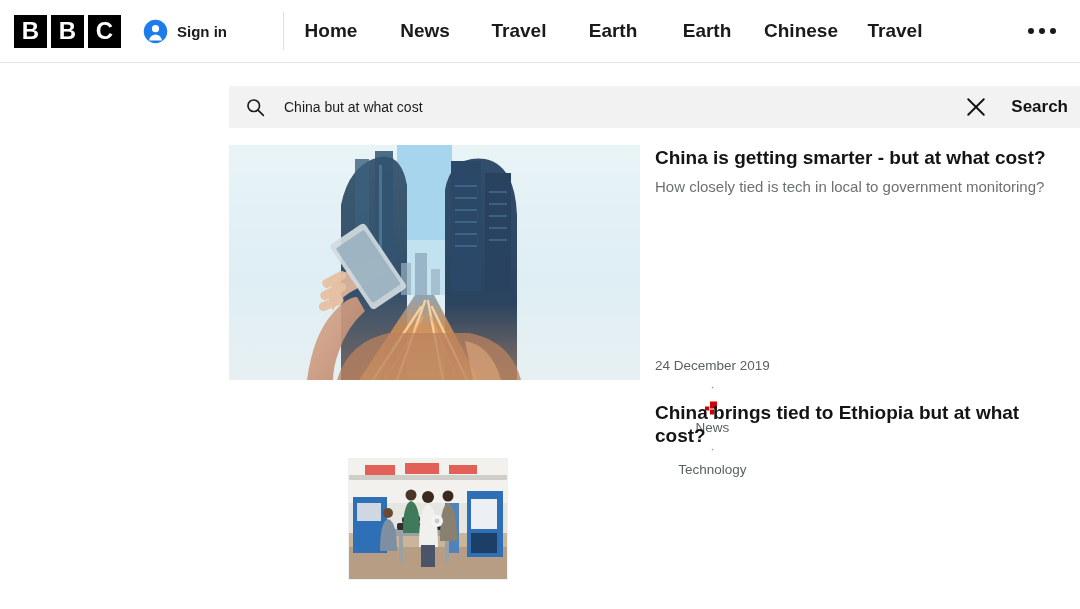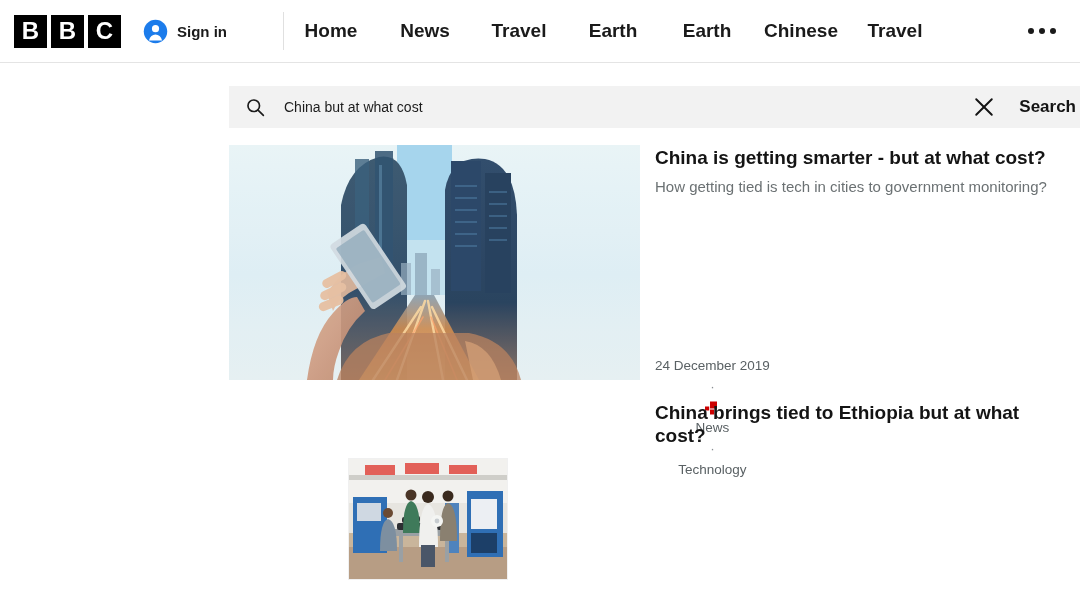--- a/index.html
+++ b/index.html
@@ -138,21 +138,21 @@
   }
   .search-submit {
     background: transparent;
     border: none;
     font-family: "Liberation Sans", sans-serif;
     font-size: 17px;
     font-weight: bold;
     color: #141414;
     cursor: pointer;
     margin-right: 0px;
-    padding-right: 4px;
+    padding-right: 12px;
     white-space: nowrap;
   }
 
   
   .results {
     position: absolute;
     left: 0;
     top: 133px;
     width: 1080px;
   }
@@ -361,21 +361,21 @@
           <rect x="90" y="142" width="28" height="9" rx="4.5" transform="rotate(-26 104 146)"></rect>
           <rect x="89" y="154" width="26" height="9" rx="4.5" transform="rotate(-22 102 158)"></rect>
         </g>
 
         <rect width="411" height="235" fill="#eaf3f6" opacity="0.1"></rect>
       </svg>
     </div>
 
     <div class="result-text" id="text1">
       <div class="result-title">China is getting smarter - but at what cost?</div>
-      <div class="result-summary">How getting tied is tech in cities to government monitoring?</div>
+      <div class="result-summary">How closely tied is tech in local to government monitoring?</div>
     </div>
 
     <div class="result-meta" id="meta1">
       <span>24 December 2019</span>
       <span class="meta-sep">·</span>
       <svg class="news-badge" viewBox="0 0 14 13">
         <rect x="5" y="0" width="7" height="7" fill="#cc0000"></rect>
         <rect x="0" y="5" width="4.2" height="4" fill="#cc0000"></rect>
         <rect x="5" y="8" width="4.2" height="5" fill="#cc0000"></rect>
       </svg>

